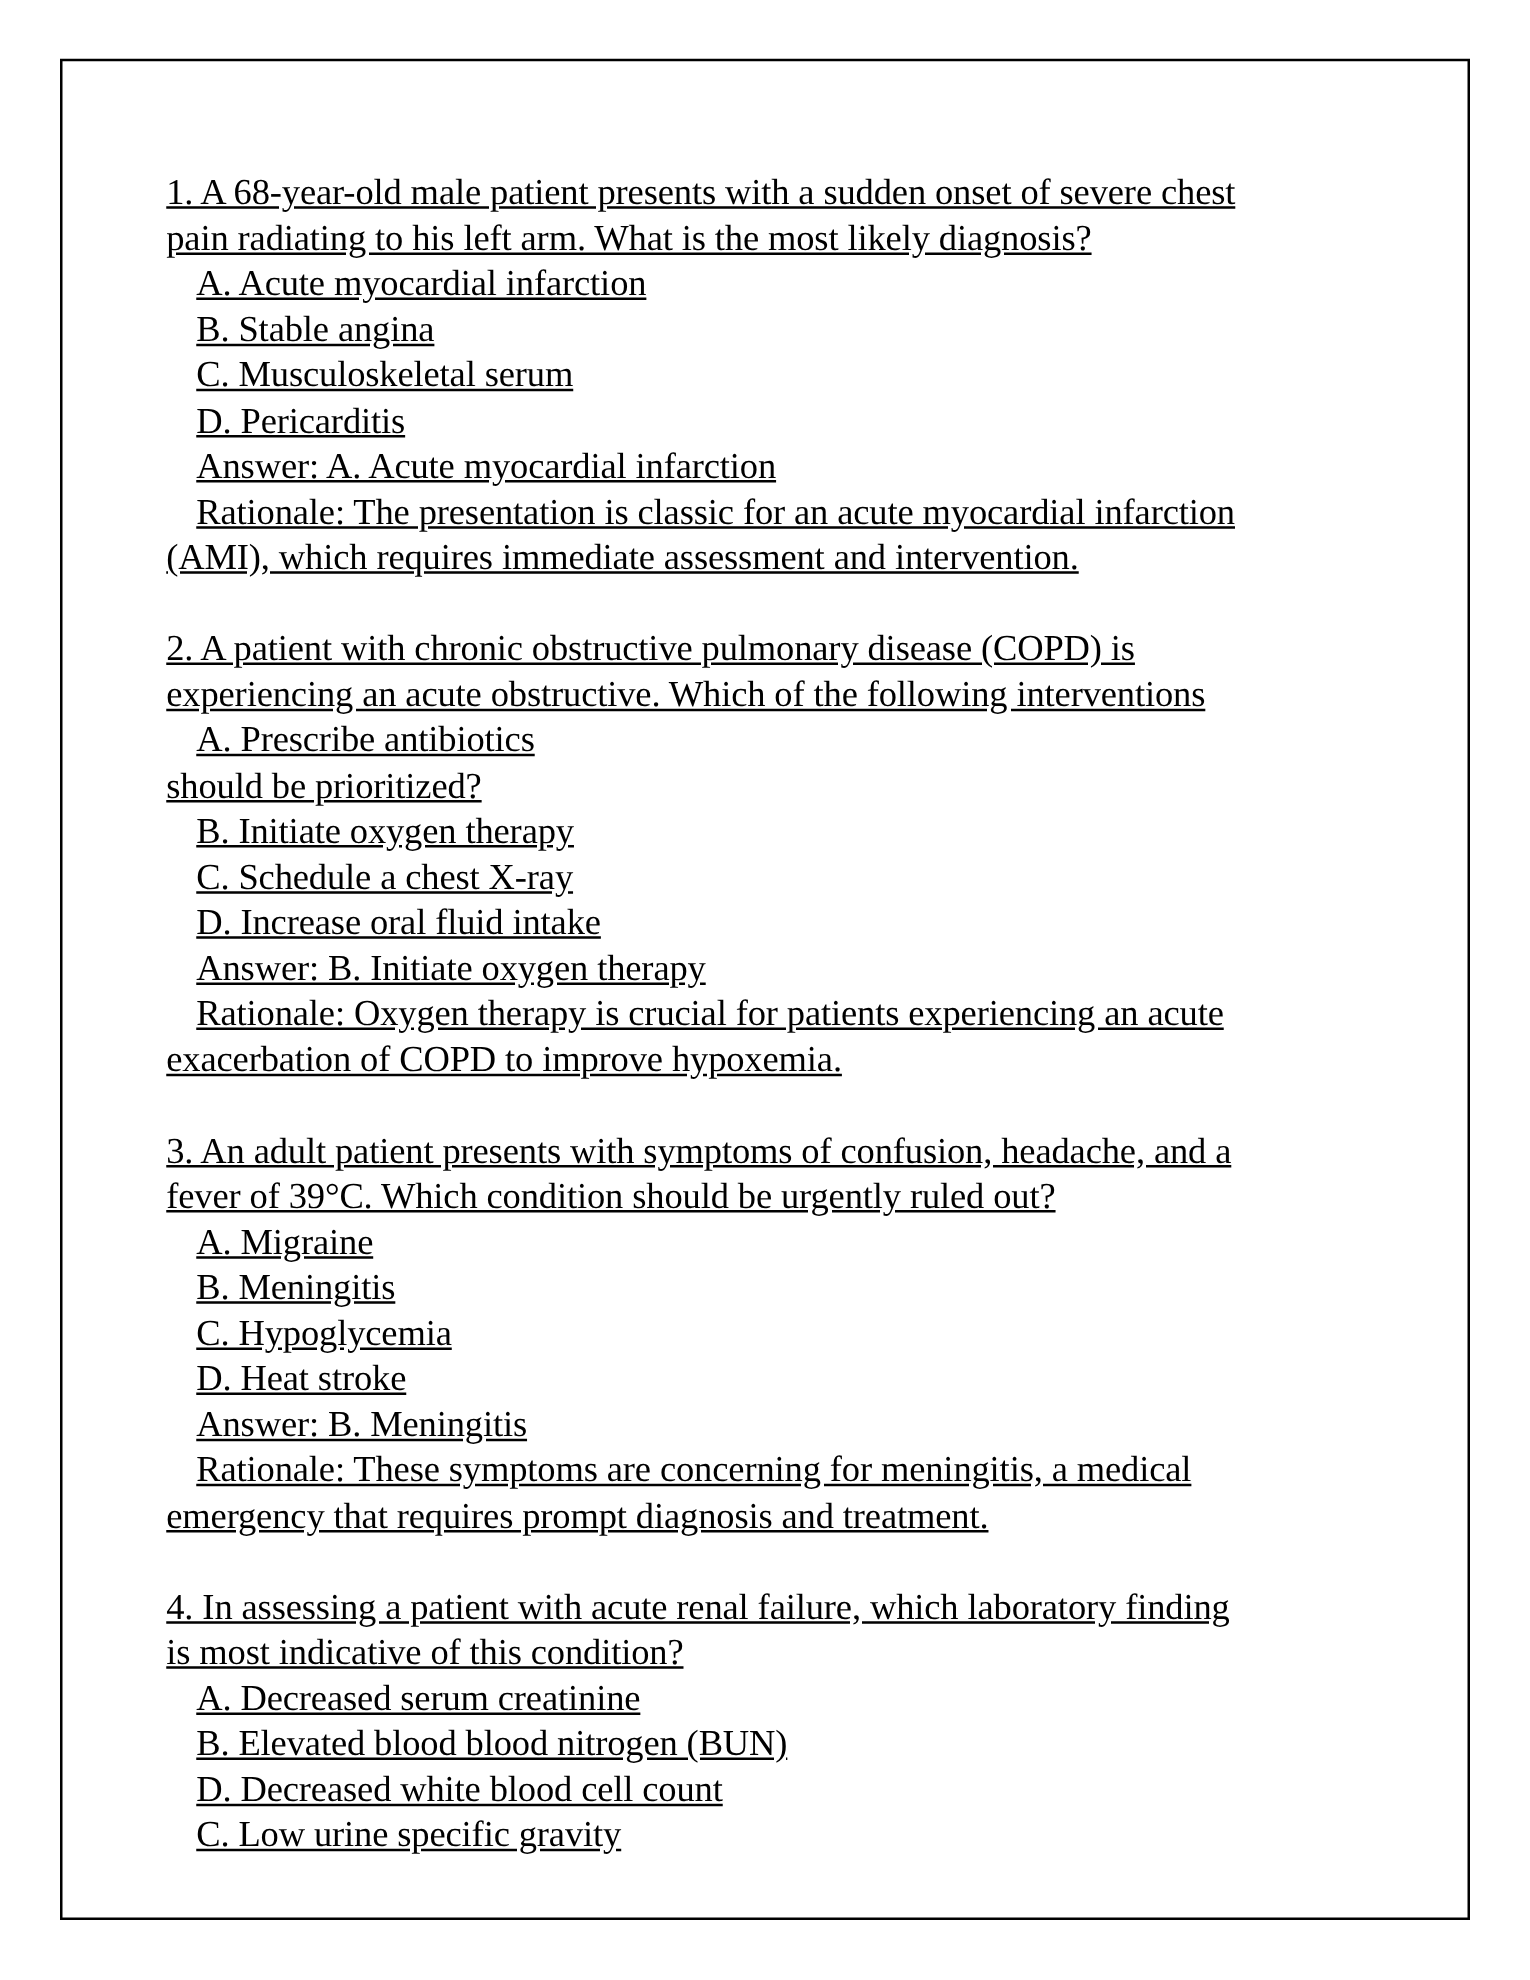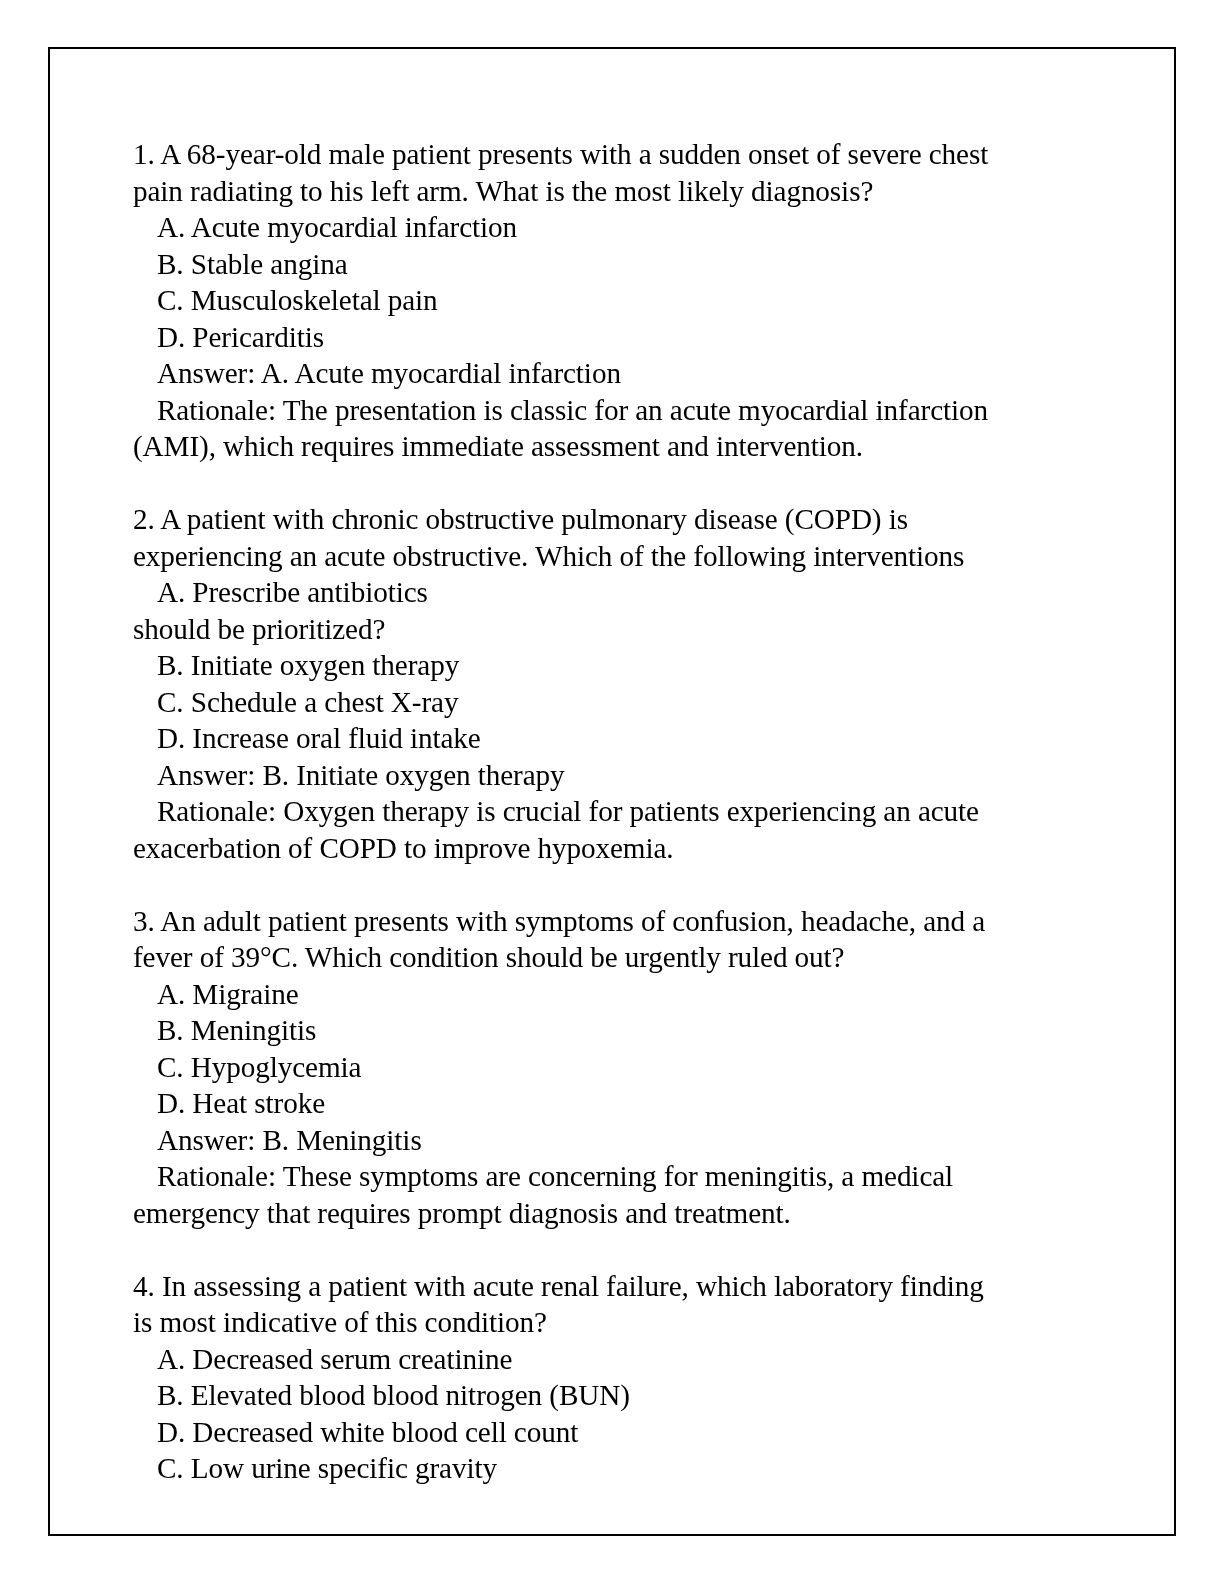--- a/index.html
+++ b/index.html
@@ -28,20 +28,21 @@
       top: 136px;
       width: 960px;
       font-family: "Liberation Serif", "DejaVu Serif", serif;
       font-size: 29.2px;
       line-height: 36.5px;
       color: #000000;
       letter-spacing: -0.1px;
     }
     .question-block {
       margin: 0 0 36.5px 0;
+      text-decoration: underline;
     }
     .line {
       white-space: nowrap;
       display: block;
     }
     .indent {
       padding-left: 24px;
     }
   </style>
 </head>
@@ -49,21 +50,21 @@
 
 <div class="page-frame"></div>
 
 <div class="content">
 
   <div class="question-block">
     <span class="line">1. A 68-year-old male patient presents with a sudden onset of severe chest</span>
     <span class="line">pain radiating to his left arm. What is the most likely diagnosis?</span>
     <span class="line indent">A. Acute myocardial infarction</span>
     <span class="line indent">B. Stable angina</span>
-    <span class="line indent">C. Musculoskeletal pain</span>
+    <span class="line indent">C. Musculoskeletal serum</span>
     <span class="line indent">D. Pericarditis</span>
     <span class="line indent">Answer: A. Acute myocardial infarction</span>
     <span class="line indent">Rationale: The presentation is classic for an acute myocardial infarction</span>
     <span class="line">(AMI), which requires immediate assessment and intervention.</span>
   </div>
 
   <div class="question-block">
     <span class="line">2. A patient with chronic obstructive pulmonary disease (COPD) is</span>
     <span class="line">experiencing an acute obstructive. Which of the following interventions</span>
     <span class="line indent">A. Prescribe antibiotics</span>

